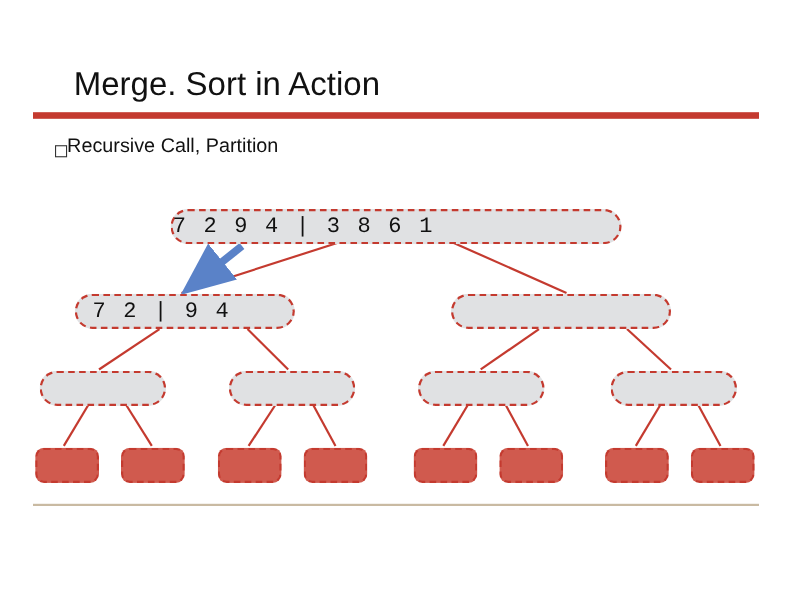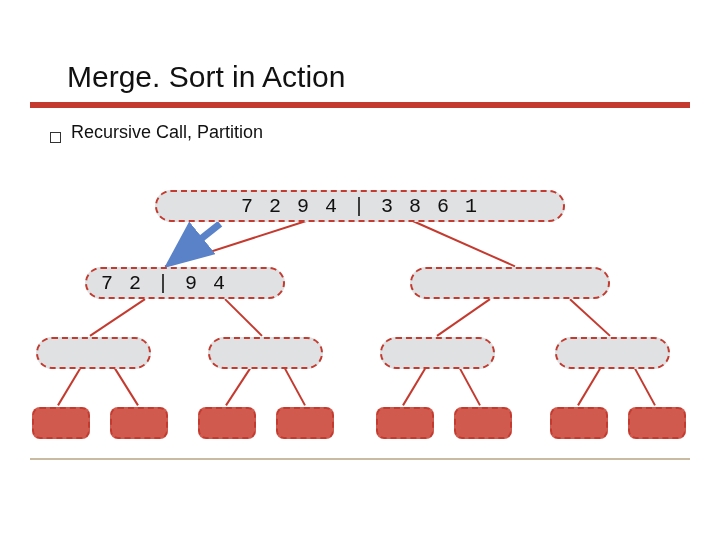--- a/index.html
+++ b/index.html
@@ -20,21 +20,20 @@
   .hr-thick {
     margin: 0 30px;
     height: 6px;
     background: #c43a2f;
     border: none;
   }
   .bullet-row {
     margin: 14px 0 0 50px;
     display: flex;
     align-items: flex-end;
-    gap: 10px;
   }
   .bullet-box {
     width: 11px;
     height: 11px;
     border: 1.5px solid #333;
     display: inline-block;
   }
   .bullet-text {
     font-size: 18px;
     color: #111;
@@ -46,21 +45,21 @@
     top: 182px;
     height: 278px;
     border-bottom: 2px solid #c9baa2;
   }
   
   .node {
     position: absolute;
     border-radius: 16px;
     display: flex;
     align-items: center;
-    justify-content: center;
+    justify-content: flex-start;
   }
   .node-light {
     background: #e0e1e3;
     border: 2px dashed #c43a2f;
   }
   .node-red {
     background: #d05a4e;
     border: 2px dashed #c43a2f;
   }
   .node-text {
@@ -121,21 +120,21 @@
         <polygon points="0 0, 7 3, 0 6" fill="#5a82c8"></polygon>
       </marker>
     </defs>
     <line x1="190" y1="42" x2="145" y2="78" stroke="#5a82c8" stroke-width="7" marker-end="url(#arrowhead)"></line>
   </svg>
 
   <div class="node node-light" style="left:125px; top:8px; width:410px; height:32px;">
     <span class="node-text">7 2 9 4 | 3 8 6 1</span>
   </div>
 
-  <div class="node node-light" style="left:55px; top:85px; width:200px; height:32px; justify-content:flex-start; padding-left:14px;">
+  <div class="node node-light" style="left:38px; top:85px; width:200px; height:32px; justify-content:flex-start; padding-left:14px;">
     <span class="node-text">7 2 | 9 4</span>
   </div>
   <div class="node node-light" style="left:380px; top:85px; width:200px; height:32px;"></div>
 
   <div class="node node-light" style="left:6px;   top:155px; width:115px; height:32px;"></div>
   <div class="node node-light" style="left:178px; top:155px; width:115px; height:32px;"></div>
   <div class="node node-light" style="left:350px; top:155px; width:115px; height:32px;"></div>
   <div class="node node-light" style="left:525px; top:155px; width:115px; height:32px;"></div>
 
   <div class="node node-red" style="left:2px;   top:225px; width:58px; height:32px; border-radius:8px;"></div>

